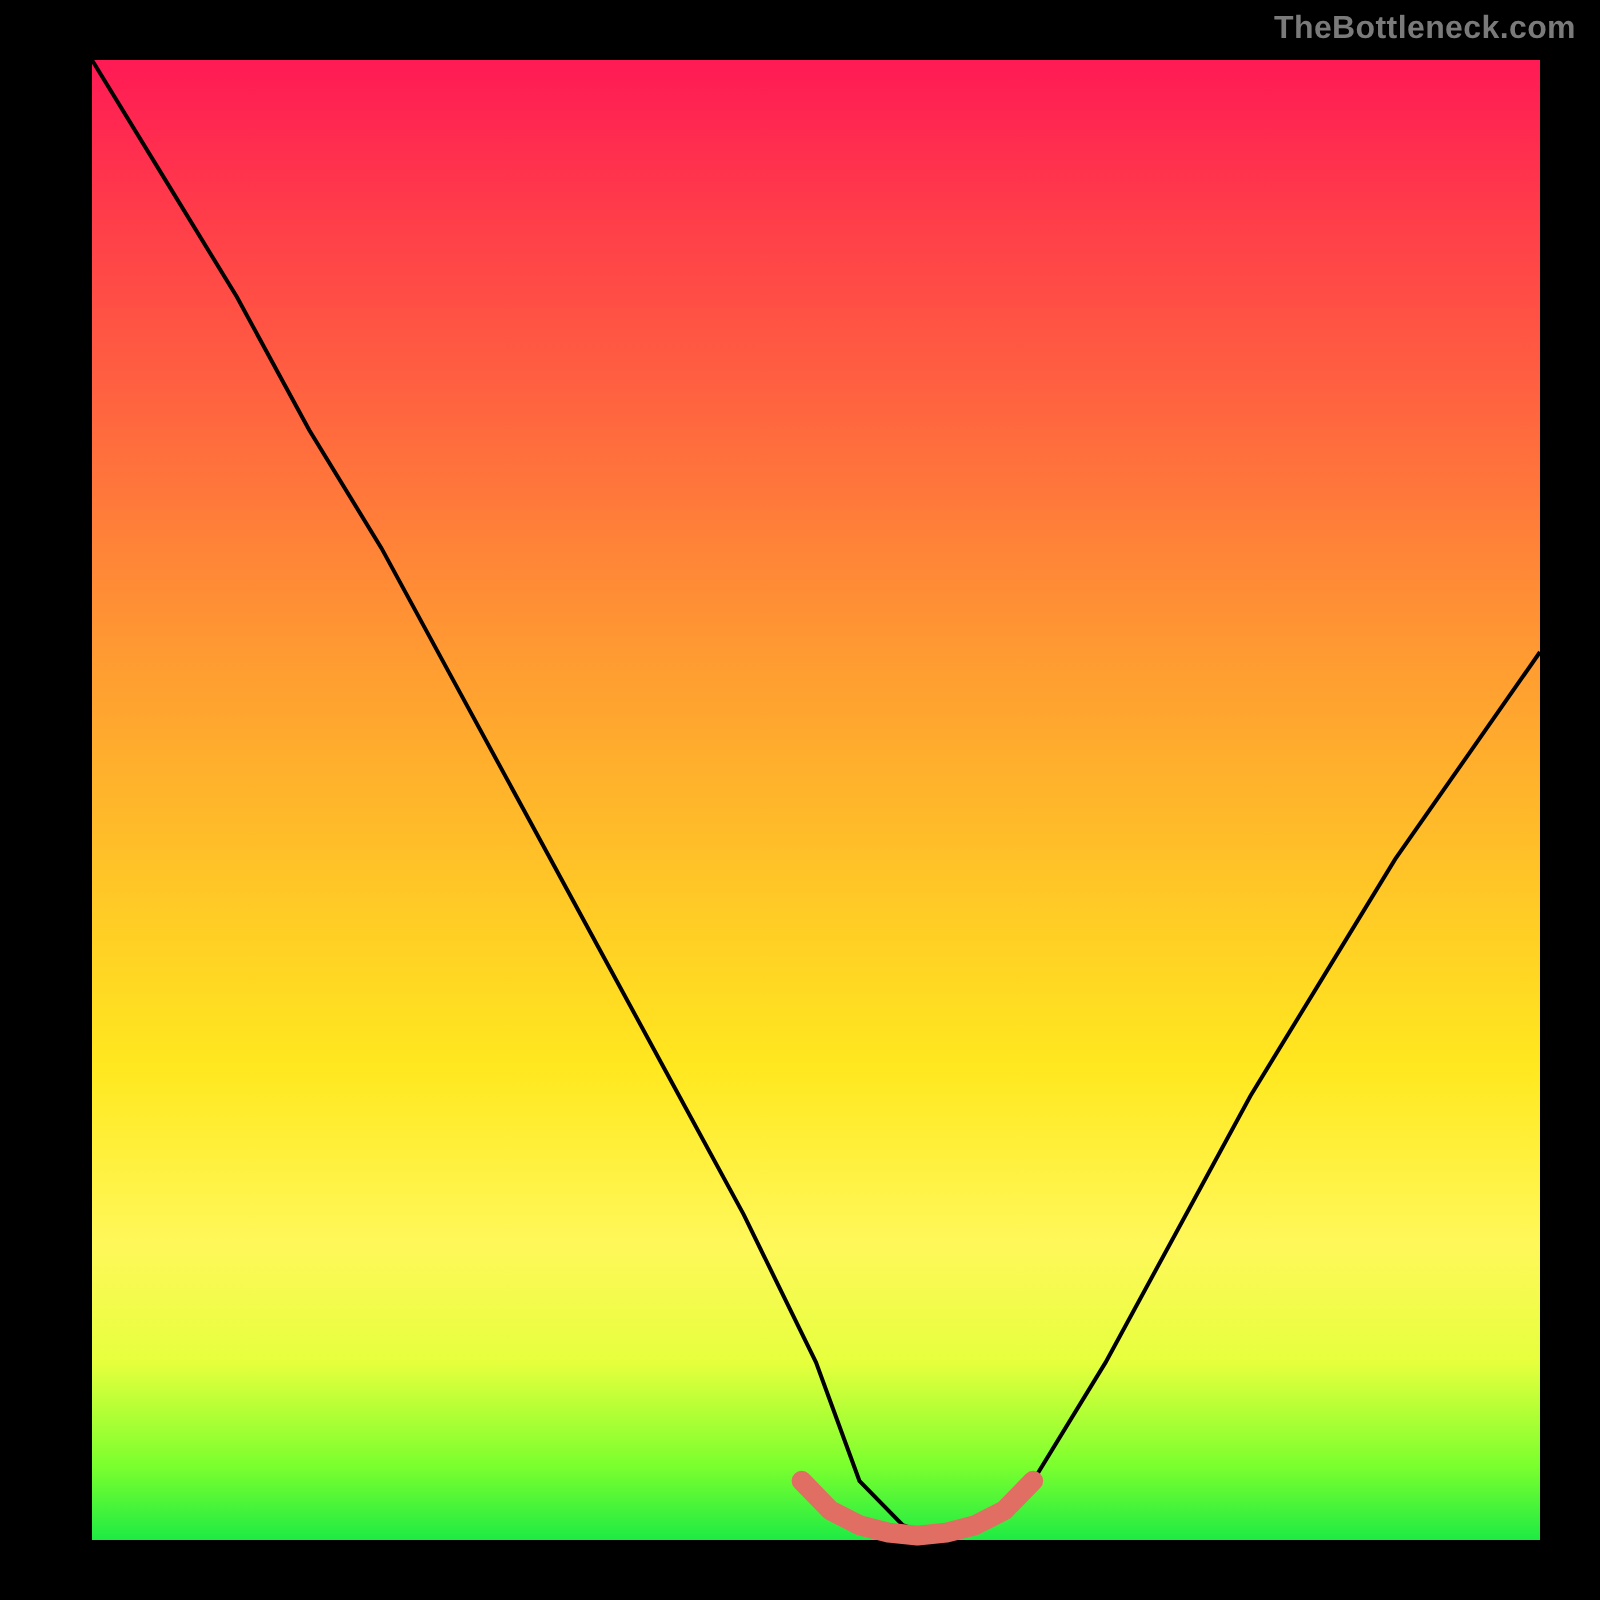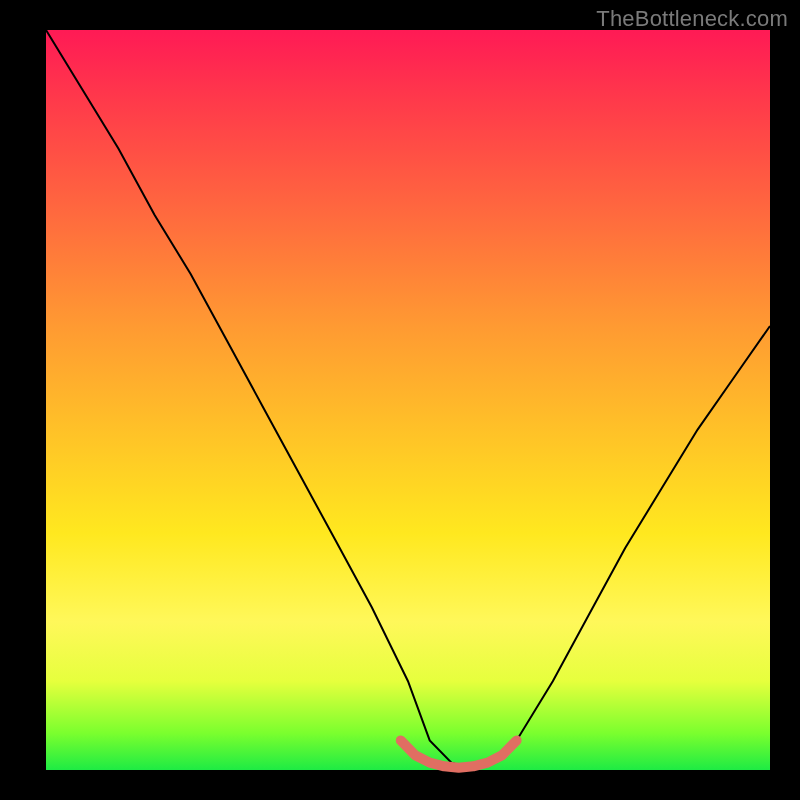--- a/index.html
+++ b/index.html
@@ -39,22 +39,22 @@
       #7bff2e 95%,
       #1eeb44 100%
     );
   }
   .watermark {
     position: absolute;
     top: 6px;
     right: 12px;
     color: #7a7a7a;
     font-family: Arial, Helvetica, sans-serif;
-    font-size: 22px;
-    font-weight: 400;
+    font-size: 16px;
+    font-weight: 700;
     letter-spacing: 0.2px;
     user-select: none;
   }
   svg.curve {
     position: absolute;
     left: 0;
     top: 0;
     width: 724px;
     height: 740px;
     overflow: visible;

